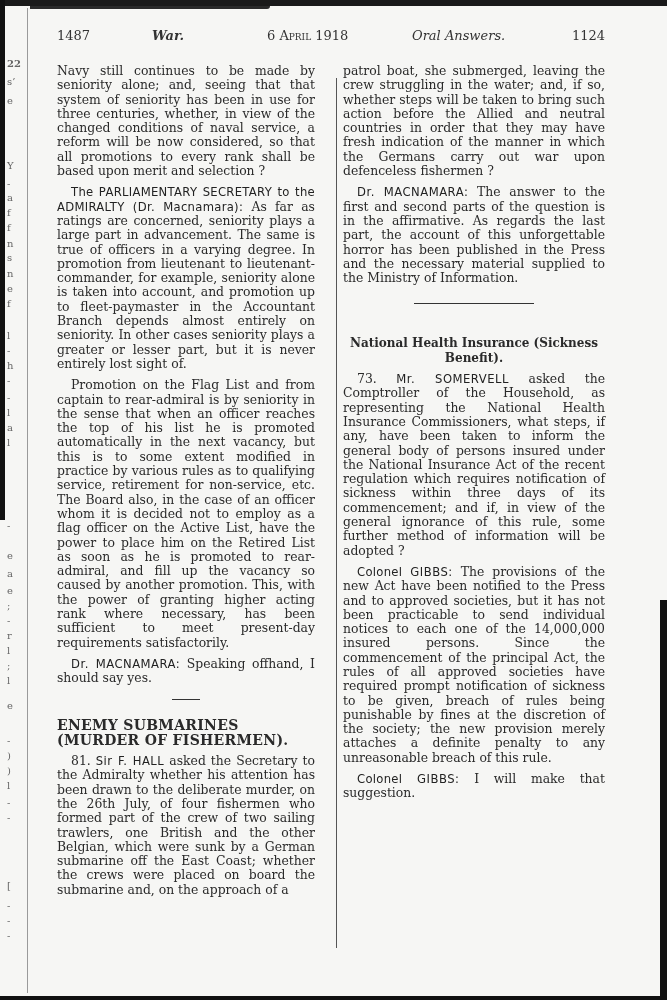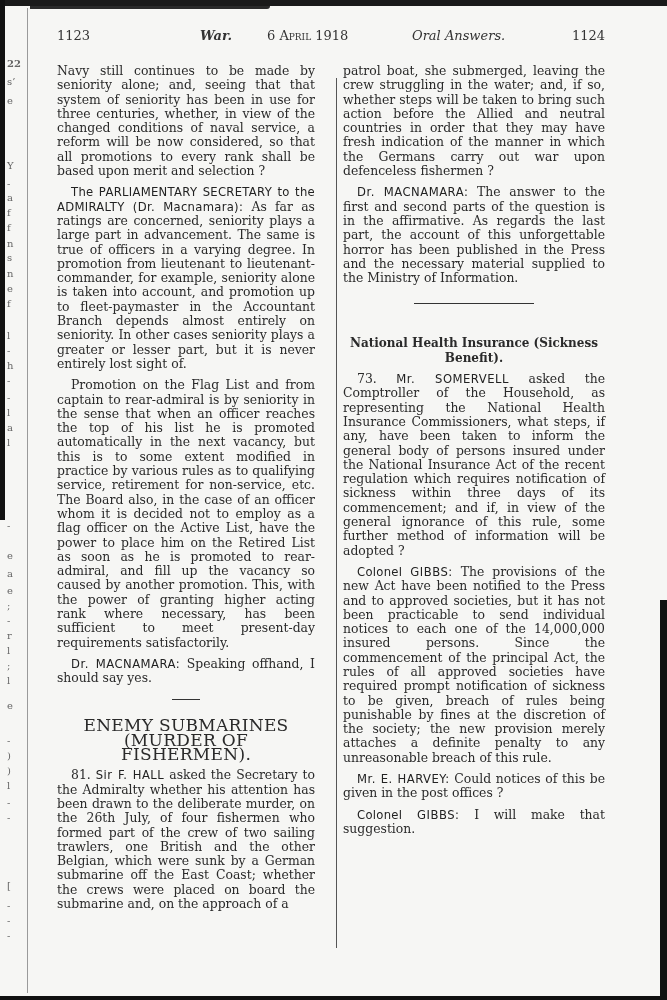--- a/index.html
+++ b/index.html
@@ -18,41 +18,41 @@
 
   .margin-bleed { position: absolute; left: 4px; top: 0; width: 18px; height: 1000px; font-size: 10px; color: #666; line-height: 12px; }
   .margin-bleed span { position: absolute; left: 3px; }
 
   .running-head {
     position: absolute; left: 57px; top: 28px; width: 548px; height: 18px;
     font-size: 13px; color: #333;
   }
   .running-head span { position: absolute; top: 0; white-space: nowrap; }
   .rh-left { left: 0; }
-  .rh-title { left: 95px; font-weight: bold; font-style: italic; margin-left: 48px; }
+  .rh-title { left: 95px; font-weight: bold; font-style: italic; }
   .rh-date { left: 210px; font-variant: small-caps; }
   .rh-section { left: 355px; font-style: italic; }
   .rh-right { right: 0; }
 
   .column {
     position: absolute; top: 64px; width: 258px;
     font-size: 12.4px; line-height: 14.3px; text-align: justify;
     hyphens: manual;
   }
   .col-left { left: 57px; }
   .col-right { left: 343px; width: 262px; }
   .divider { position: absolute; left: 336px; top: 78px; width: 1px; height: 870px; background: #555; }
 
   .column p { margin: 0 0 7px 0; }
   .indent { text-indent: 14px; }
   .speaker { font-family: "DejaVu Sans", "Liberation Sans", sans-serif; font-weight: normal; font-size: 11.6px; letter-spacing: 0.5px; color: #222; }
   .speaker-plain { font-family: "DejaVu Sans", "Liberation Sans", sans-serif; font-size: 11.6px; color: #222; letter-spacing: 0.3px; }
   .rule { width: 28px; height: 1px; background: #333; margin: 14px auto 18px auto; }
   .rule-long { width: 120px; height: 1px; background: #333; margin: 18px auto 32px auto; }
-  .heading-caps { text-align: center; font-size: 17px; letter-spacing: 0.3px; margin: 0 0 6px 0; }
+  .heading-caps { text-align: left; font-size: 14px; letter-spacing: 0.3px; margin: 0 0 6px 0; font-weight: bold; }
   .heading-bold { text-align: center; font-weight: bold; font-size: 12px; margin: 0 0 4px 0; }
 </style>
 </head>
 <body>
 
 <div class="top-edge"></div>
 <div class="top-edge-tail"></div>
 <div class="left-edge"></div>
 <div class="left-gutter-line"></div>
 <div class="right-edge"></div>
@@ -97,21 +97,21 @@
     <span style="top: 780px;">l</span>
     <span style="top: 797px;">-</span>
     <span style="top: 812px;">-</span>
     <span style="top: 880px;">[</span>
     <span style="top: 900px;">-</span>
     <span style="top: 915px;">-</span>
     <span style="top: 930px;">-</span>
   </div>
 
 <div class="running-head">
-  <span class="rh-left">1123</span>
+  <span class="rh-left">1487</span>
   <span class="rh-title">War.</span>
   <span class="rh-date">6 April 1918</span>
   <span class="rh-section">Oral Answers.</span>
   <span class="rh-right">1124</span>
 </div>
 
 <div class="divider"></div>
 
 <div class="column col-left">
   <p>Navy still continues to be made by seniority alone; and, seeing that that system of seniority has been in use for three centuries, whether, in view of the changed conditions of naval service, a reform will be now considered, so that all promotions to every rank shall be based upon merit and selection ?</p>
@@ -146,21 +146,17 @@
     <span>73.</span>
     <span class="speaker">Mr. SOMERVELL</span>
     <span>asked the Comptroller of the Household, as representing the National Health Insurance Commissioners, what steps, if any, have been taken to inform the general body of persons insured under the National Insurance Act of the recent regulation which requires notification of sickness within three days of its commencement; and if, in view of the general ignorance of this rule, some further method of information will be adopted ?</span>
   </p>
   <p class="indent">
     <span class="speaker-plain">Colonel</span>
     <span class="speaker">GIBBS:</span>
     <span>The provisions of the new Act have been notified to the Press and to approved societies, but it has not been practicable to send individual notices to each one of the 14,000,000 insured persons. Since the commencement of the principal Act, the rules of all approved societies have required prompt notification of sickness to be given, breach of rules being punishable by fines at the discretion of the society; the new provision merely attaches a definite penalty to any unreasonable breach of this rule.</span>
   </p>
   <p class="indent">
-    <span class="speaker">Mr. E. HARVEY:</span>
-    <span>Could notices of this be given in the post offices ?</span>
-  </p>
-  <p class="indent">
     <span class="speaker-plain">Colonel</span>
     <span class="speaker">GIBBS:</span>
     <span>I will make that suggestion.</span>
   </p>
 </div>
 
 </body></html>

